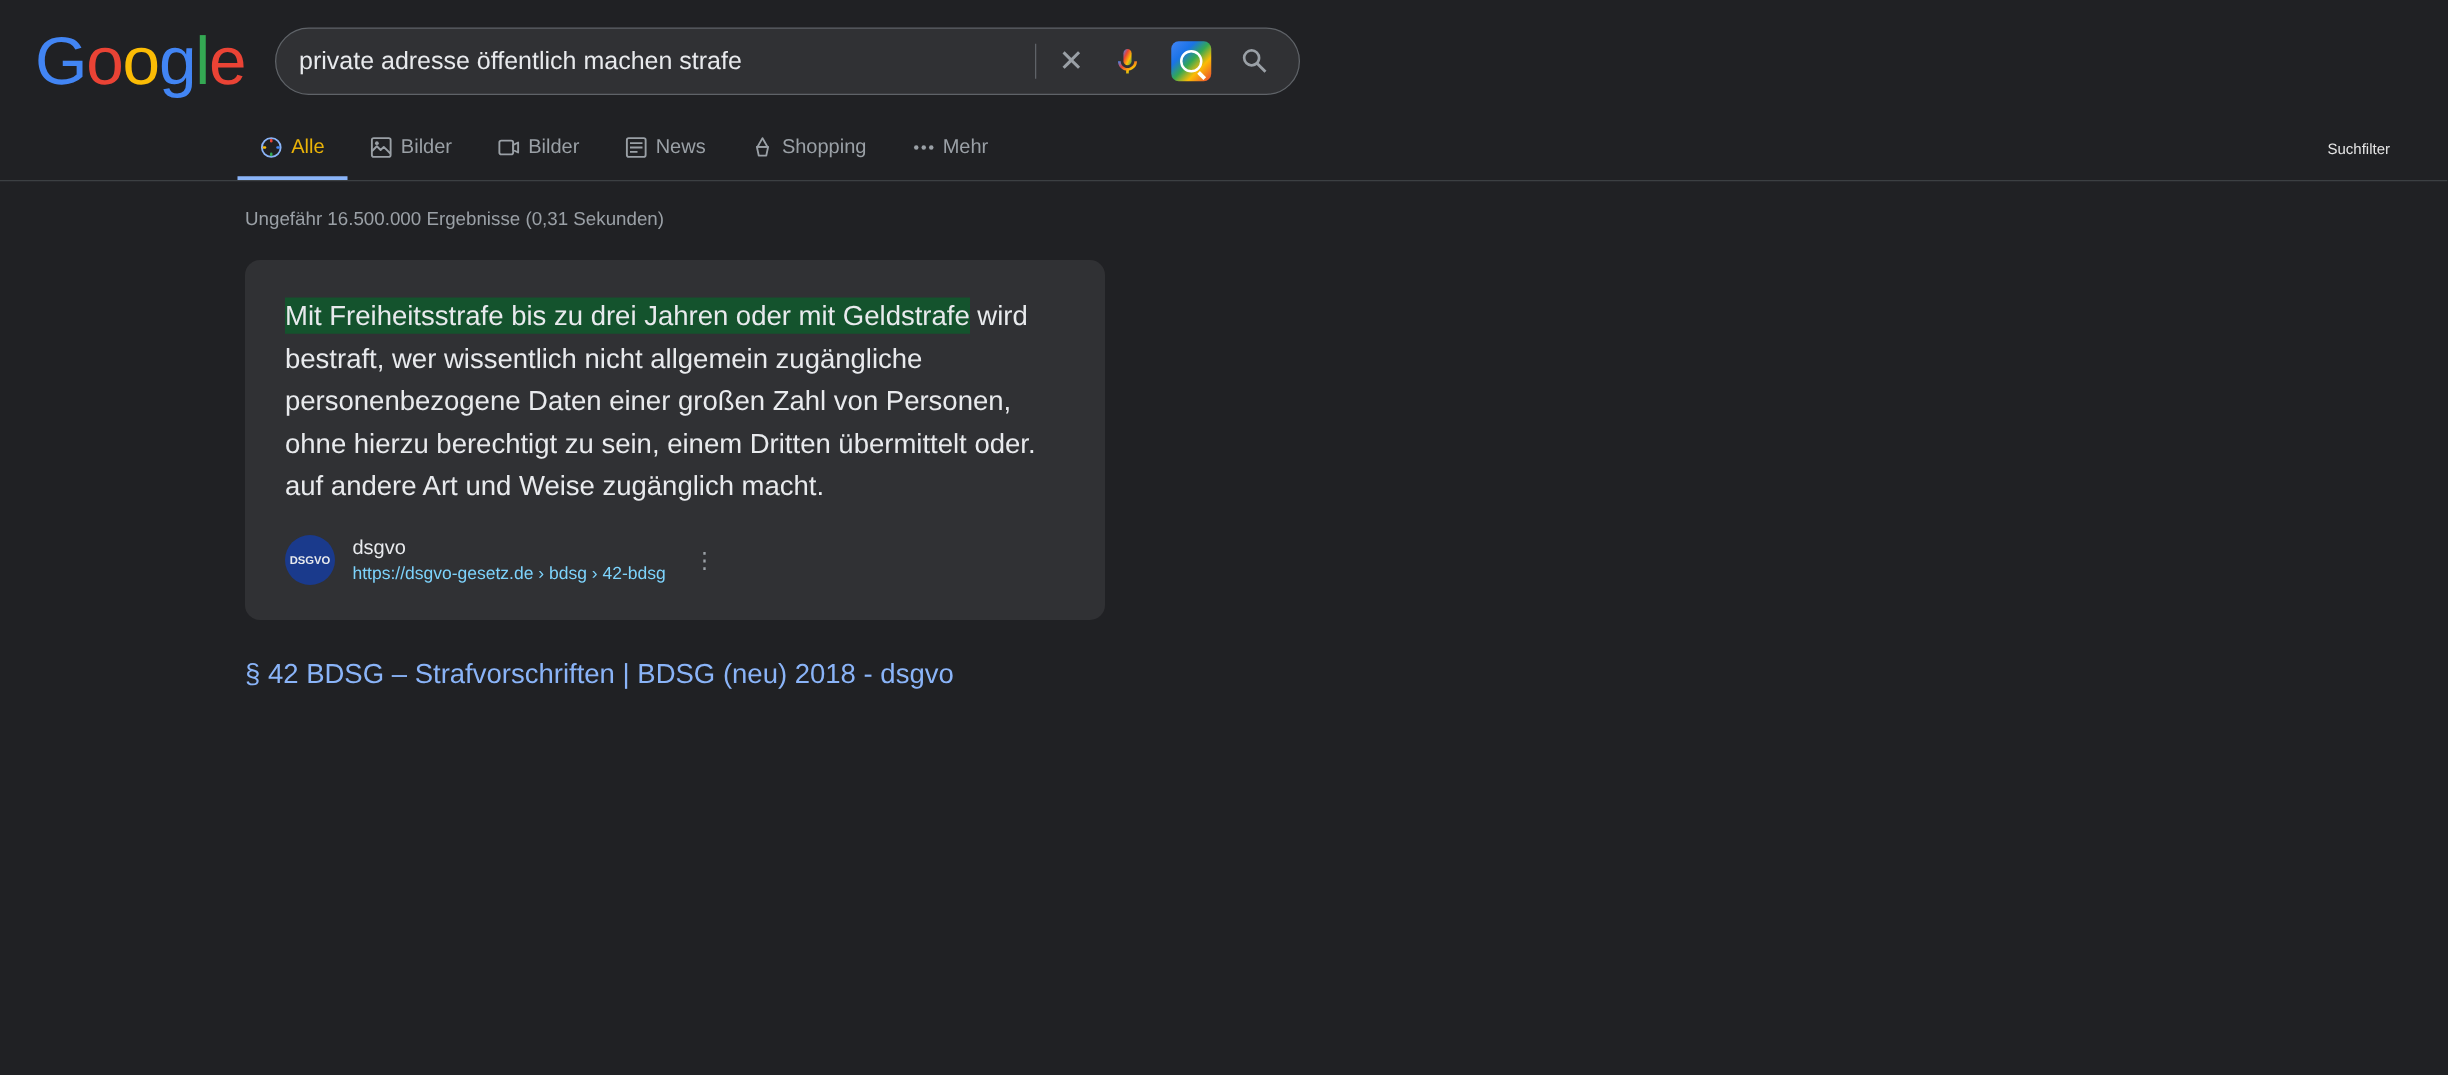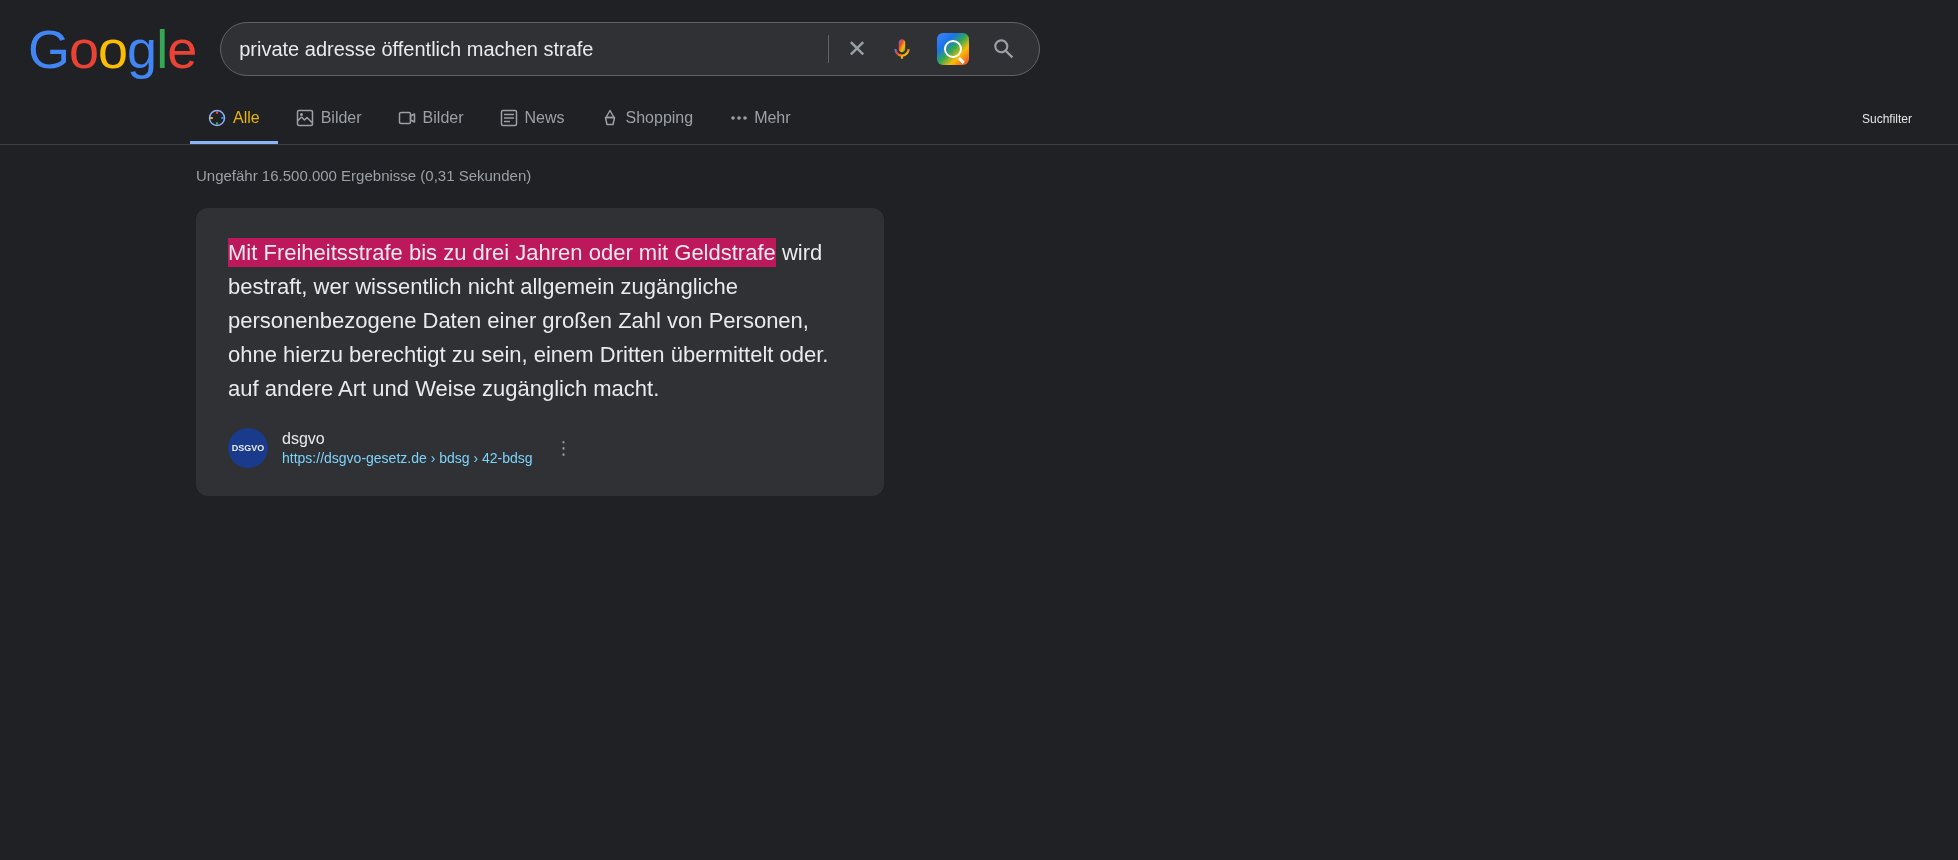--- a/index.html
+++ b/index.html
@@ -185,21 +185,21 @@
       max-width: 860px;
     }
 
     .snippet-text {
       font-size: 22px;
       line-height: 1.55;
       color: #e8eaed;
     }
 
     .snippet-highlight {
-      background-color: #be185d;
+      background-color: #14532d;
       color: #e8eaed;
       padding: 2px 0;
     }
 
     
     .source-row {
       display: flex;
       align-items: center;
       gap: 14px;
       margin-top: 22px;
@@ -386,14 +386,17 @@
         <span class="favicon-text">DSGVO</span>
       </div>
       <div class="source-info">
         <span class="source-name">dsgvo</span>
         <span class="source-url">https://dsgvo-gesetz.de › bdsg › 42-bdsg</span>
       </div>
       <span class="source-more">⋮</span>
     </div>
   </div>
 
+  <div class="result-link">
+    <a href="#">§ 42 BDSG – Strafvorschriften | BDSG (neu) 2018 - dsgvo</a>
+  </div>
 
 </div>
 
 </body></html>

